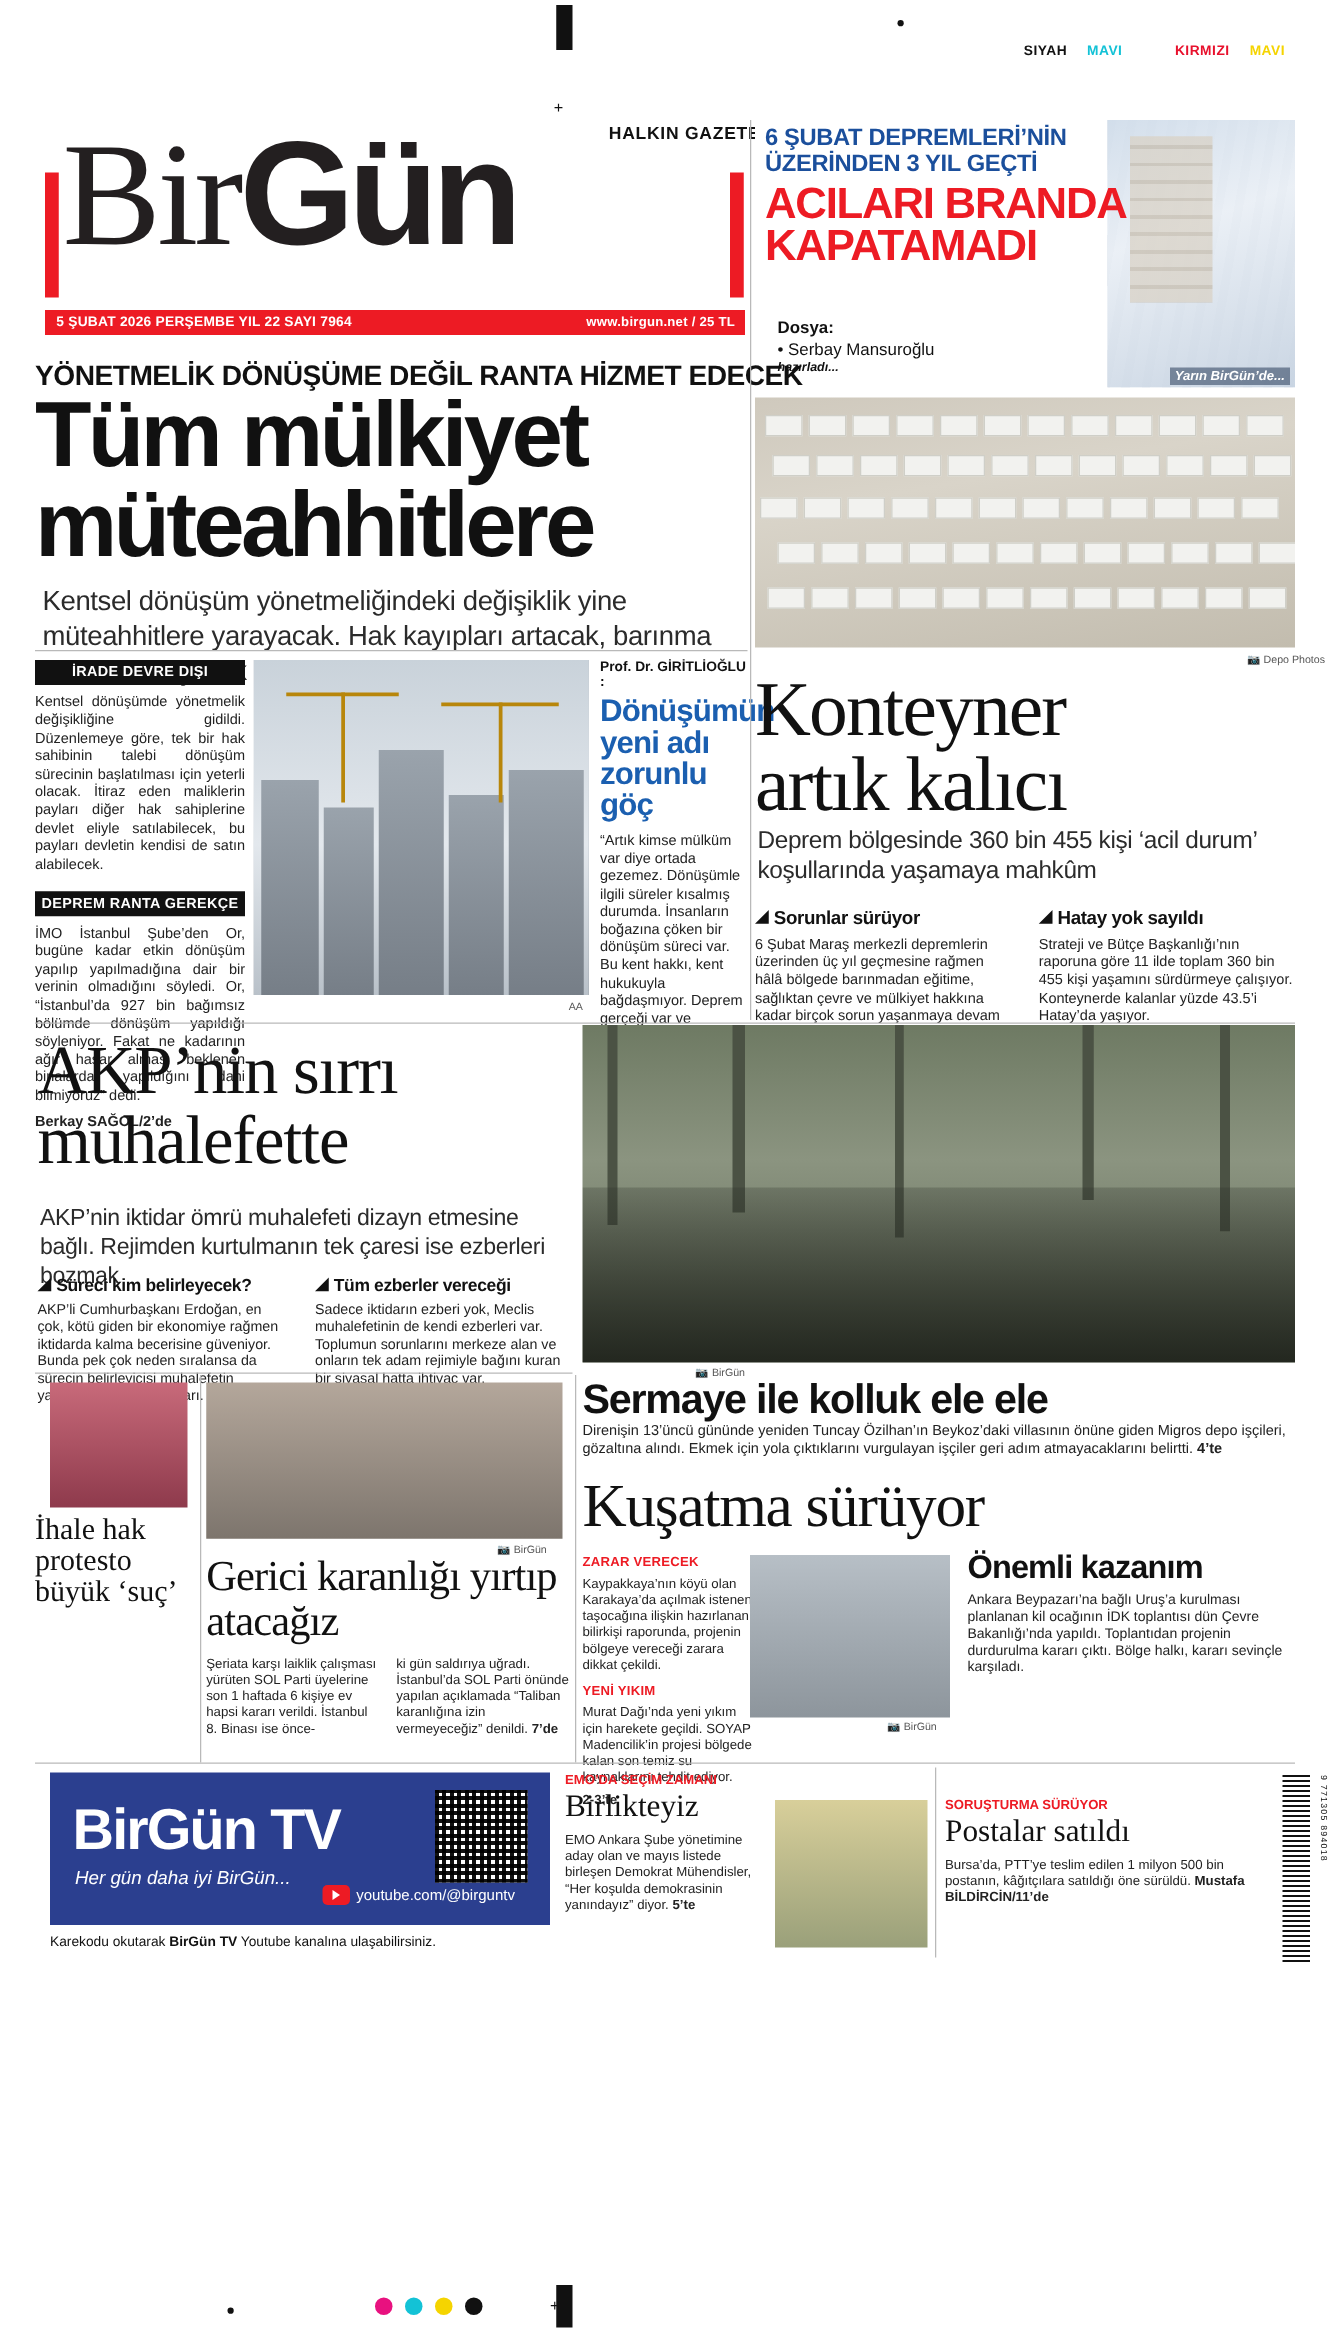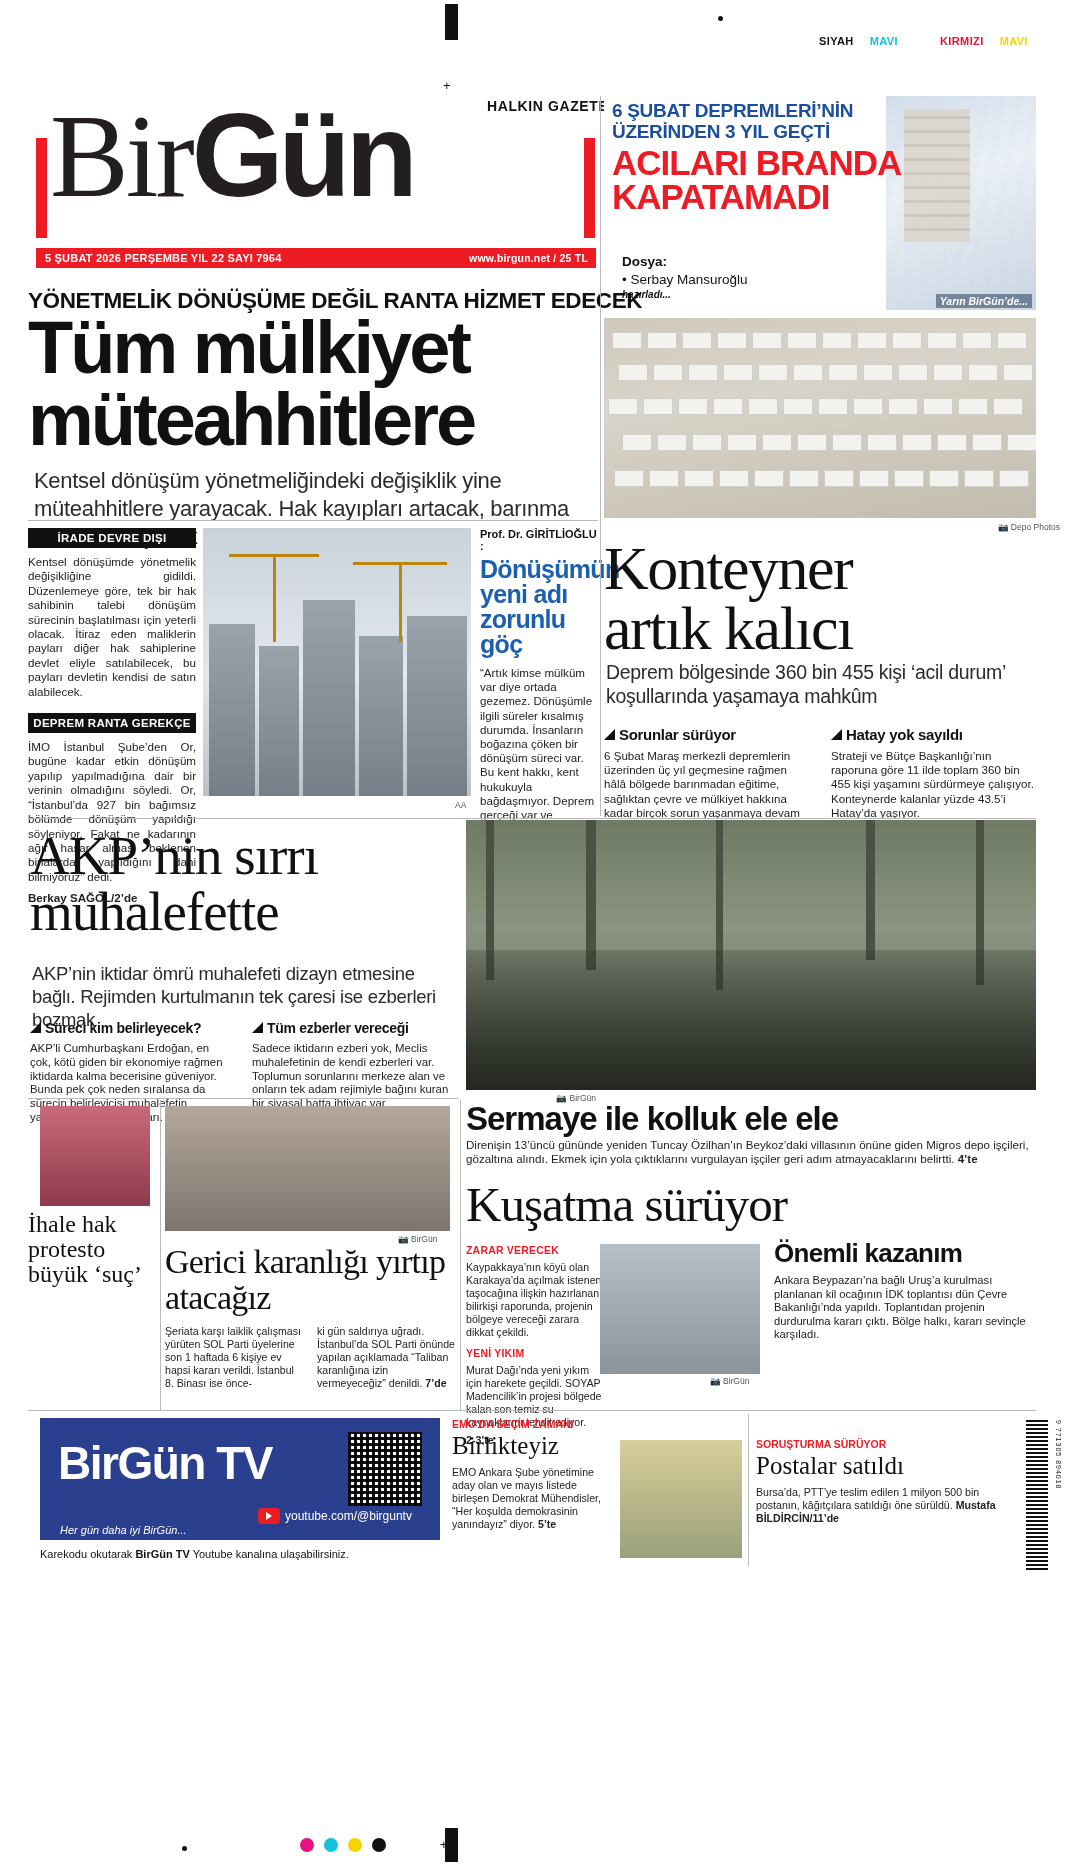--- a/index.html
+++ b/index.html
@@ -174,21 +174,21 @@
               letter-spacing:-.7px;}
   .gerici-cols { position:absolute; left:165px; top:1325px; width:290px; display:flex; gap:14px; }
   .gerici-cols .gc { width:138px; }
   .gc p { font-size:10.6px; line-height:13px; color:#222; }
   .gc .byline{font-weight:bold;}
 
   
   .tvbox { position:absolute; left:40px; top:1418px; width:400px; height:122px; background:#2b3f8f; }
   .tv-title { position:absolute; left:18px; top:18px; font-size:46px; font-weight:bold; color:#fff;
               letter-spacing:-1.5px; }
-  .tv-sub { position:absolute; left:20px; top:76px; font-size:11px; font-style:italic; color:#fff;margin-top:30px; }
+  .tv-sub { position:absolute; left:20px; top:76px; font-size:15px; font-style:italic; color:#fff; }
   .tv-yt { position:absolute; left:218px; top:90px; display:flex; align-items:center; gap:5px; }
   .yt-ico { width:22px; height:16px; background:#ed1b24; border-radius:4px; position:relative; }
   .yt-ico:after{content:"";position:absolute;left:8px;top:4px;border-style:solid;
      border-width:4px 0 4px 6px;border-color:transparent transparent transparent #fff;}
   .tv-yt span { color:#fff; font-size:12px; }
   .qr { position:absolute; left:348px; top:1432px; width:74px; height:74px; background:#fff;
         background-image:
           repeating-linear-gradient(0deg,#111 0 3px,transparent 3px 6px),
           repeating-linear-gradient(90deg,#111 0 3px,transparent 3px 6px);
         background-blend-mode:multiply; }

